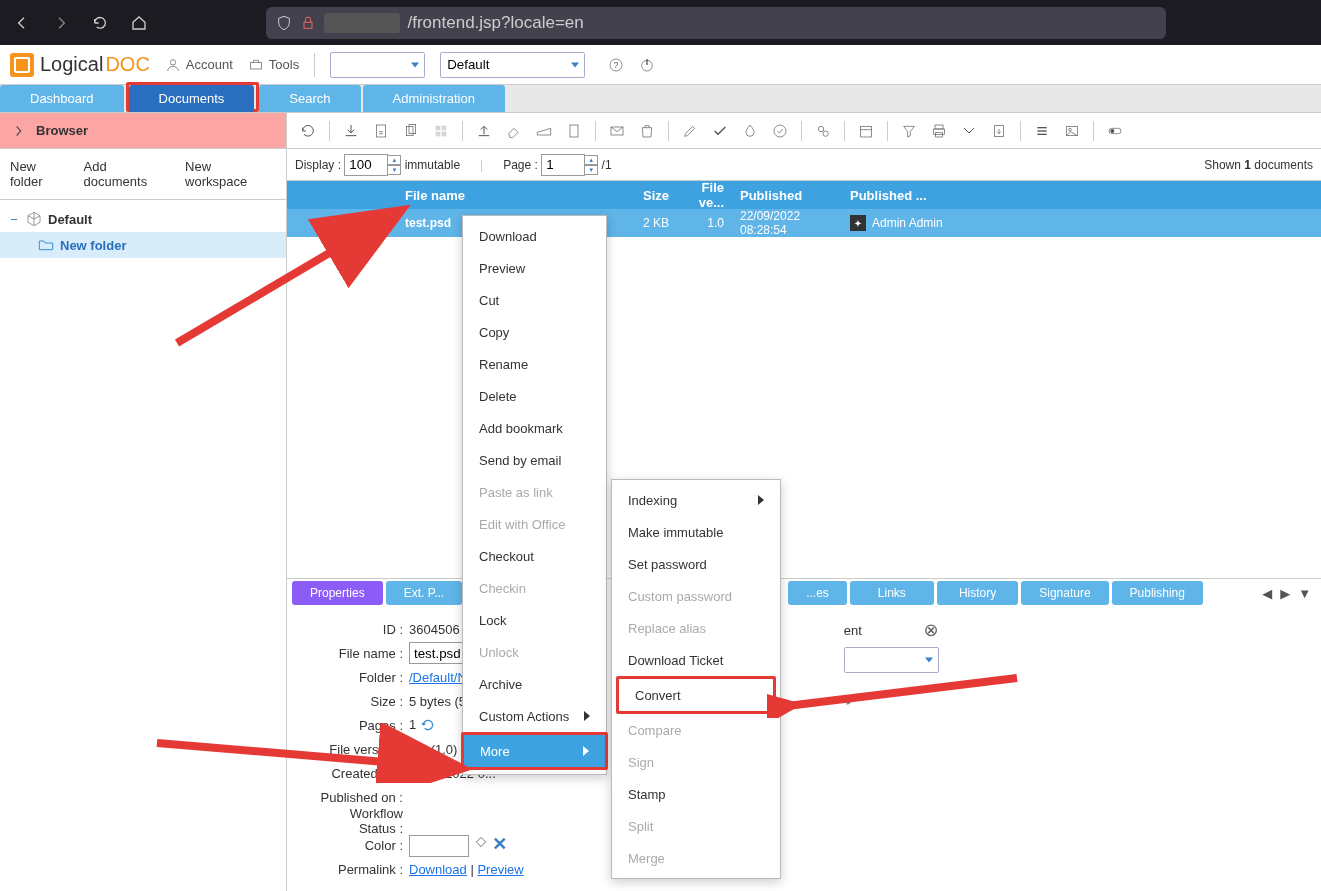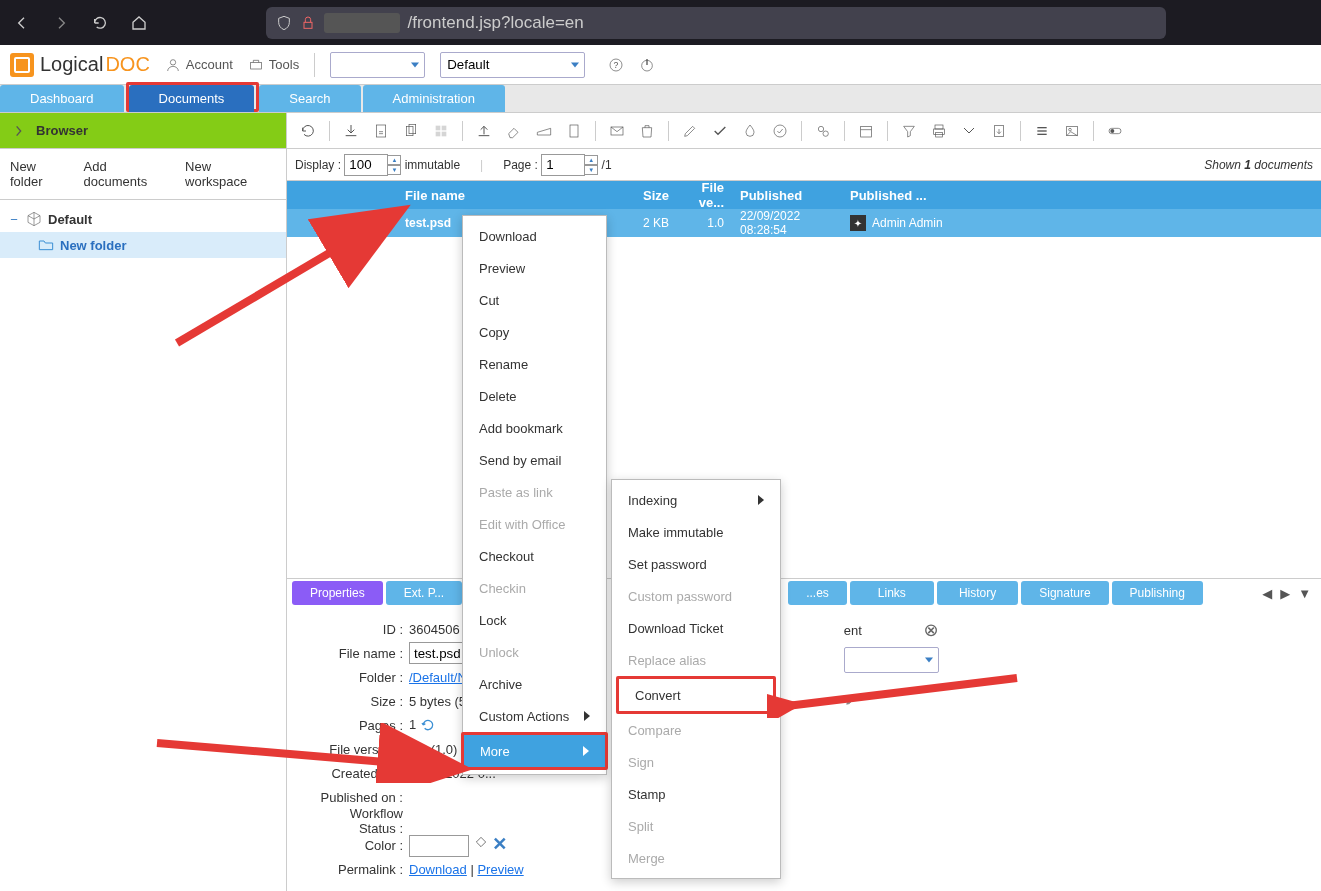--- a/index.html
+++ b/index.html
@@ -27,35 +27,35 @@
 
 
 .main-tabs { background: #e8e8e8; height: 28px; display: flex; border-bottom: 1px solid #ccc; }
 .main-tab { padding: 0 30px; height: 27px; line-height: 27px; background: #5fb5e8; color: #fff; font-size: 13px; cursor: pointer; border-radius: 3px 3px 0 0; margin-right: 2px; }
 .main-tab.active { background: #2a6fbf; }
 .red-box { border: 3px solid #e53935; border-radius: 2px; }
 
 
 .app-body { display: flex; height: calc(891px - 45px - 40px - 28px); }
 .sidebar { width: 287px; border-right: 1px solid #ccc; display: flex; flex-direction: column; }
-.sb-header { background: #84cc16; border-bottom: 1px solid #ccc; height: 36px; display: flex; align-items: center; padding: 0 12px; font-weight: bold; gap: 8px; }
+.sb-header { background: #fca5a5; border-bottom: 1px solid #ccc; height: 36px; display: flex; align-items: center; padding: 0 12px; font-weight: bold; gap: 8px; }
 .sb-actions { border-bottom: 1px solid #ccc; padding: 10px; display: flex; gap: 12px; font-size: 13px; color: #333; }
 .sb-actions span { cursor: pointer; }
 .sb-tree { flex: 1; padding: 6px 0; }
 .tree-row { display: flex; align-items: center; height: 26px; padding: 0 8px; gap: 6px; cursor: pointer; }
 .tree-row.selected { background: #d9ecfa; }
 
 .main-area { flex: 1; display: flex; flex-direction: column; position: relative; }
 .toolbar { height: 36px; border-bottom: 1px solid #ccc; display: flex; align-items: center; padding: 0 8px; gap: 4px; }
 .tb-btn { width: 26px; height: 26px; display: flex; align-items: center; justify-content: center; cursor: pointer; color: #555; }
 .tb-sep { width: 1px; height: 20px; background: #ccc; margin: 0 4px; }
 
 .pager-bar { height: 32px; border-bottom: 1px solid #ccc; display: flex; align-items: center; padding: 0 8px; font-size: 12px; color: #333; }
 .pager-bar input { width: 44px; height: 22px; border: 1px solid #999; text-align: left; padding: 0 4px; }
-.pager-bar .right { margin-left: auto; font-style: italic; }
+.pager-bar .right { margin-left: auto; }
 .spinner { display: inline-flex; flex-direction: column; margin-left: -1px; }
 .spinner span { width: 14px; height: 10px; border: 1px solid #999; font-size: 6px; text-align: center; line-height: 8px; cursor: pointer; color: #3b7fc4; }
 
 .grid-header { background: #3fa2e0; color: #fff; height: 28px; display: flex; align-items: center; font-size: 13px; font-weight: bold; }
 .grid-header > div { padding: 0 8px; }
 .grid-row { background: #5fb5e8; color: #fff; height: 28px; display: flex; align-items: center; font-size: 12px; }
 .grid-row > div { padding: 0 8px; }
 .col-icon { width: 110px; }
 .col-name { width: 230px; }
 .col-size { width: 50px; text-align: right;}
@@ -543,25 +543,25 @@
         </div>
       <div class="ctx-item">
           <span>Make immutable</span>
         </div>
       <div class="ctx-item">
           <span>Set password</span>
         </div>
       <div class="ctx-item disabled">
           <span>Custom password</span>
         </div>
+      <div class="ctx-item disabled">
+          <span>Replace alias</span>
+        </div>
       <div class="ctx-item">
           <span>Download Ticket</span>
-        </div>
-      <div class="ctx-item disabled">
-          <span>Replace alias</span>
         </div>
       <div class="red-box" style="margin:0 4px">
           <div class="ctx-item">
             <span>Convert</span>
           </div>
         </div>
       <div class="ctx-item disabled">
           <span>Compare</span>
         </div>
       <div class="ctx-item disabled">

